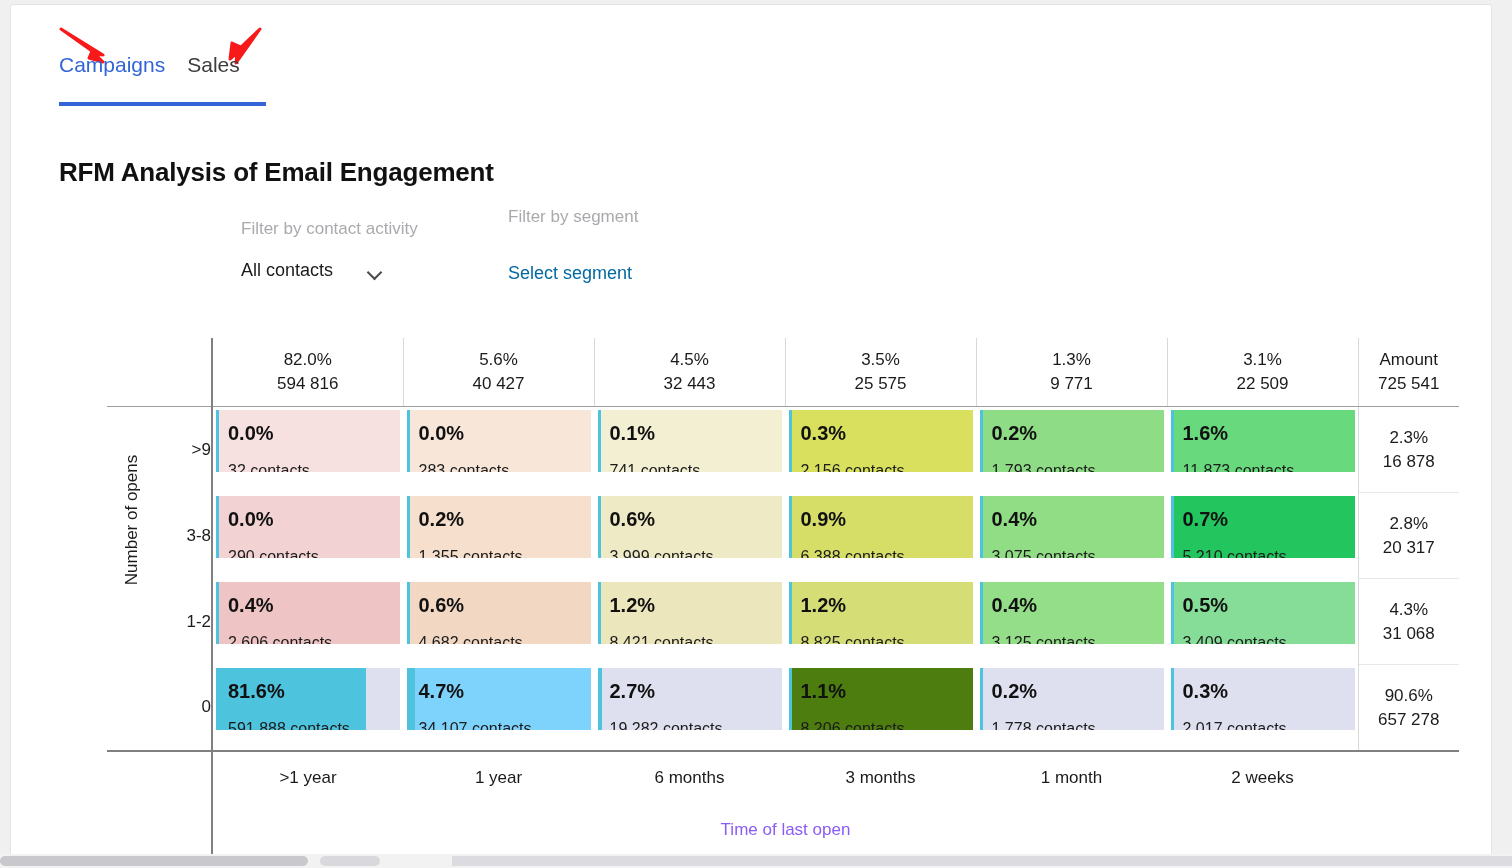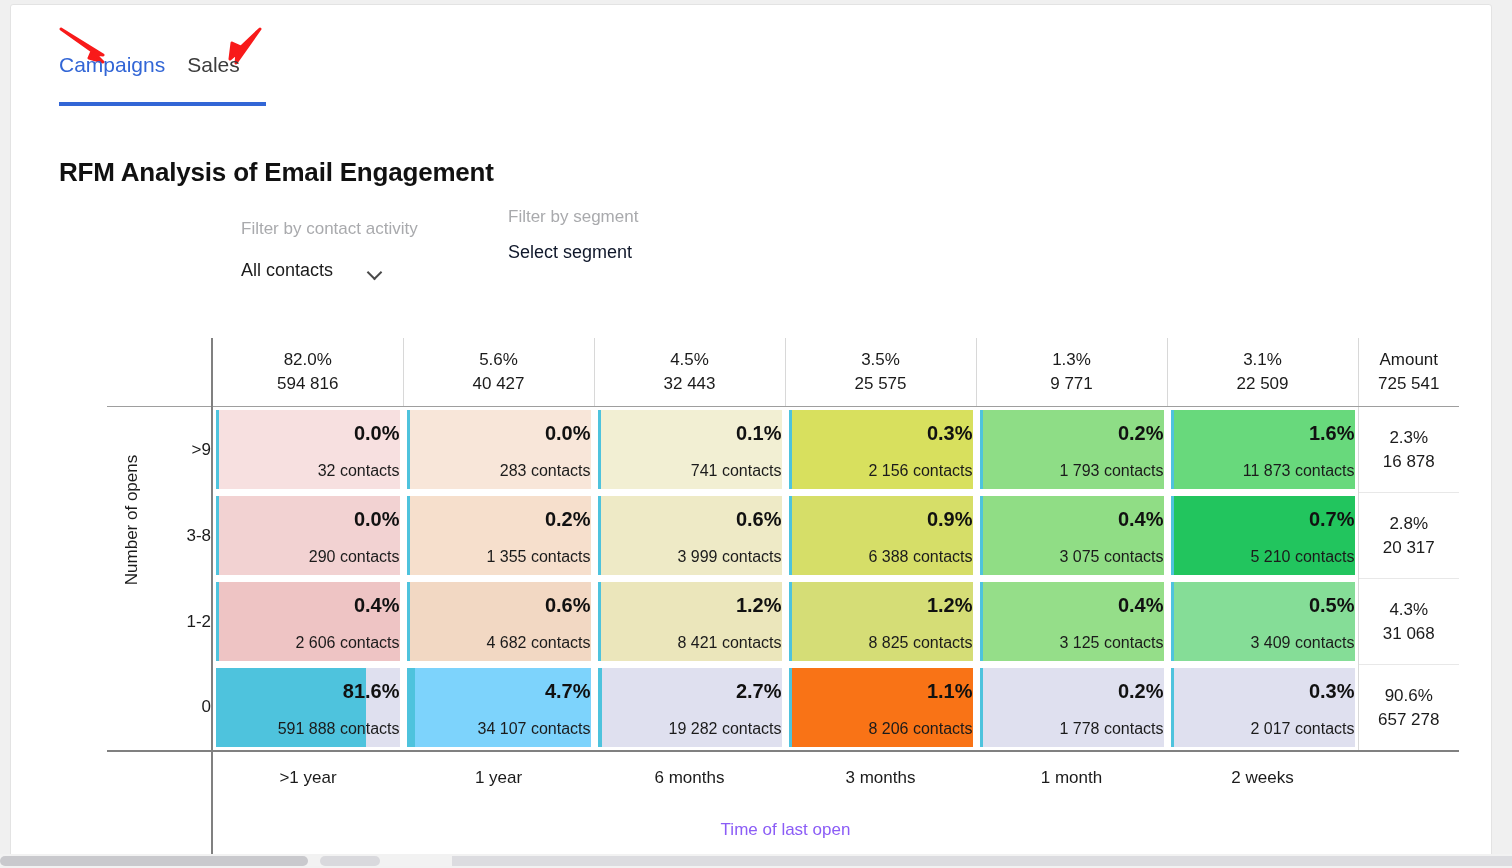--- a/index.html
+++ b/index.html
@@ -116,23 +116,23 @@
     position: absolute;
     left: 0; top: 0;
     width: 9px; height: 9px;
     border-right: 2.4px solid #4a4a4a;
     border-bottom: 2.4px solid #4a4a4a;
     transform: rotate(45deg);
   }
   .select-segment {
     position: absolute;
     left: 497px;
-    top: 237px;
+    top: 258px;
     font-size: 18px;
-    color: #0f172a;
+    color: #0369a1;
     cursor: pointer;
     white-space: nowrap;
   }
 
   
   .heat-wrap {
     position: absolute;
     left: 48px;
     top: 333px;
     width: 1400px;
@@ -192,26 +192,25 @@
   }
 
   .data-td {
     height: 85px;
     vertical-align: top;
     padding: 0;
     border-left: 1px solid #ffffff;
   }
   .cell {
     position: relative;
-    height: 79px;
+    height: 62px;
     margin: 3px 3px 3px 3px;
     overflow: hidden;
     box-sizing: border-box;
     cursor: pointer;
-    text-align: right;
   }
   .cell .bar {
     position: absolute;
     left: 0; top: 0; bottom: 0;
     background: #4ec3dd;
   }
   .cell .txt {
     position: relative;
     z-index: 2;
     padding: 10px 0 0 12px;
@@ -584,21 +583,21 @@
             <td class="data-td">
               <div class="cell" style="background:#dfe0ef">
                 <div class="bar" style="width:2.7%"></div>
                 <div class="txt">
                   <div class="pct">2.7%</div>
                   <div class="sub">19 282 contacts</div>
                 </div>
               </div>
             </td>
             <td class="data-td">
-              <div class="cell" style="background:#f97316">
+              <div class="cell" style="background:#4d7c0f">
                 <div class="bar" style="width:1.8%"></div>
                 <div class="txt">
                   <div class="pct">1.1%</div>
                   <div class="sub">8 206 contacts</div>
                 </div>
               </div>
             </td>
             <td class="data-td">
               <div class="cell" style="background:#dfe0ef">
                 <div class="bar" style="width:1.8%"></div>

